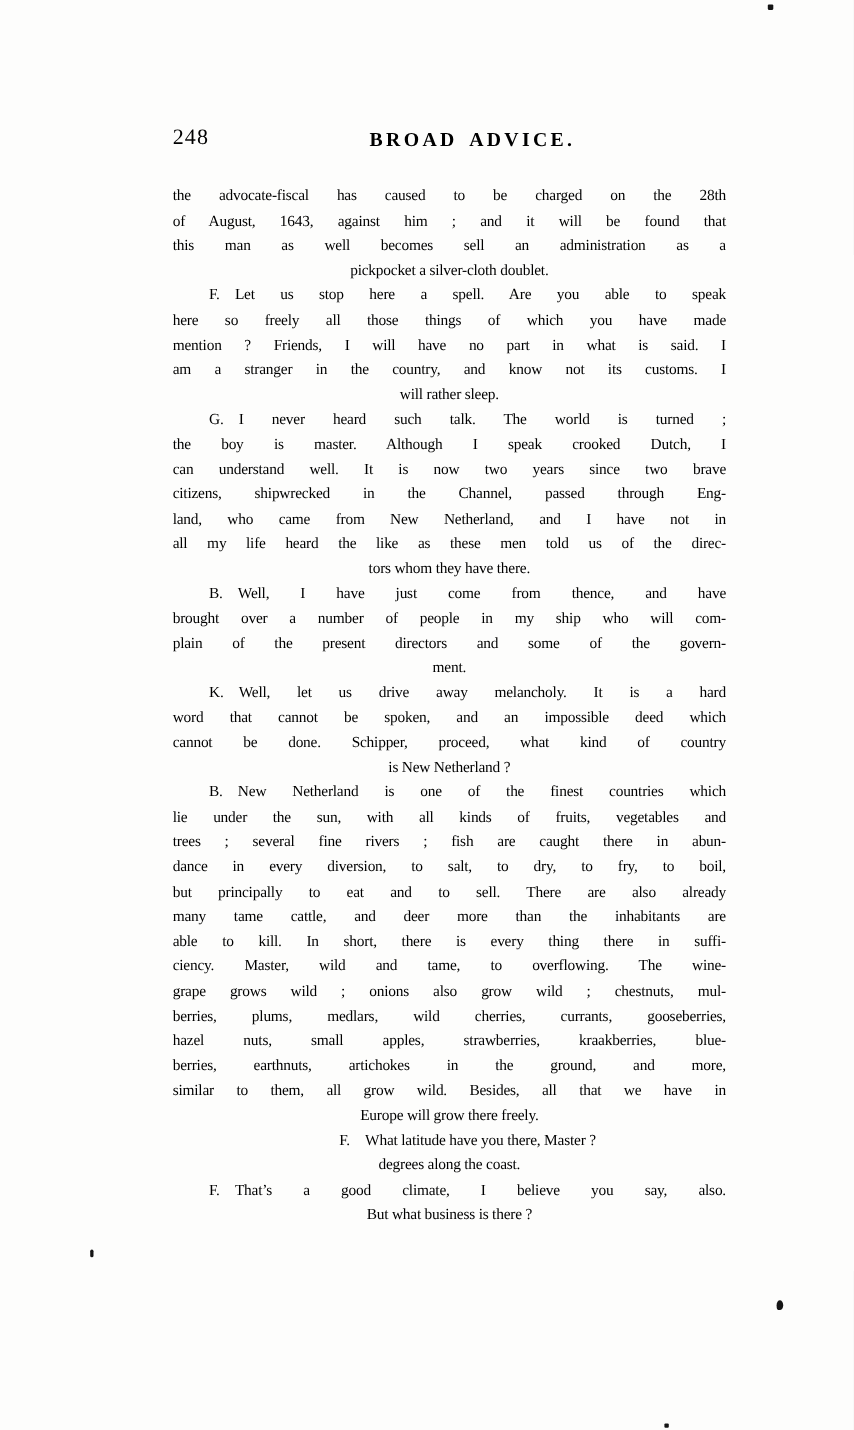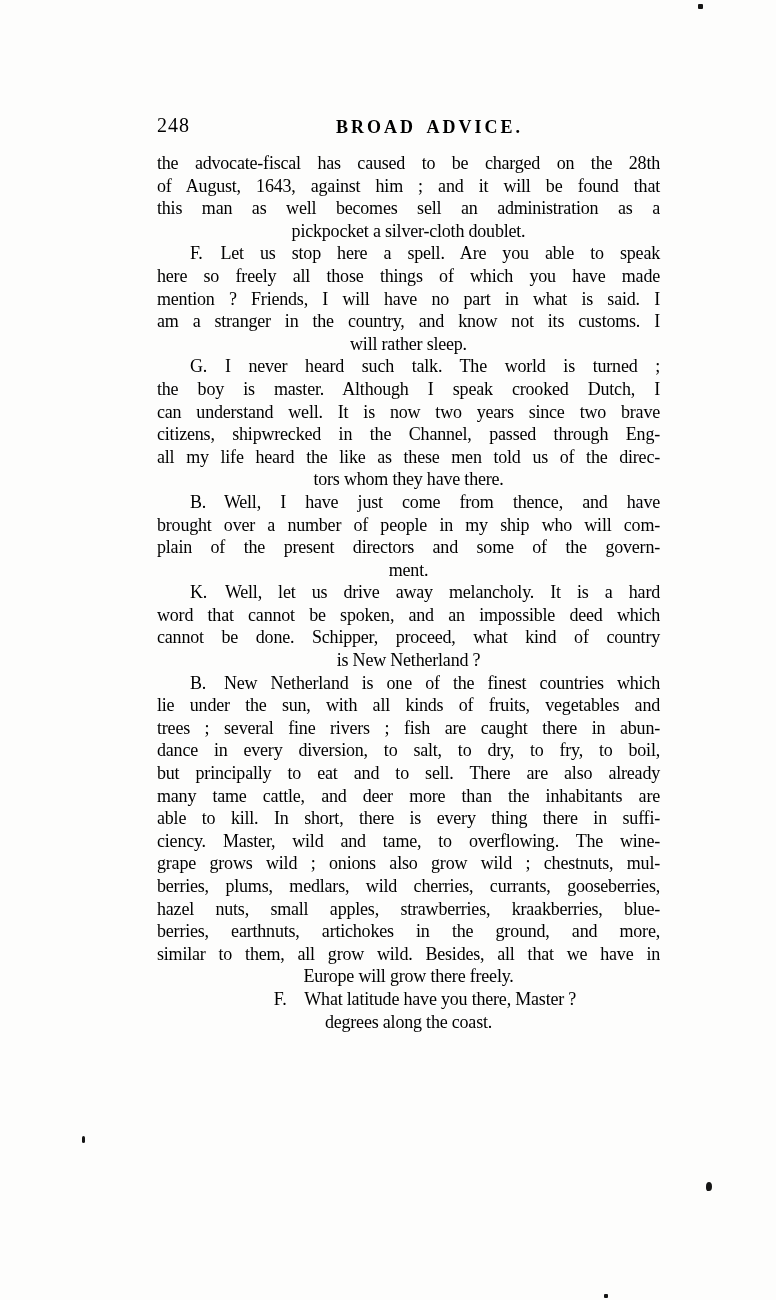--- a/index.html
+++ b/index.html
@@ -33,24 +33,24 @@
     text-align: center;
     text-indent: 42px;
     padding-top: 3px;
     font-size: 18px;
     font-weight: bold;
     letter-spacing: 3px;
     word-spacing: 4px;
   }
   .pagebody {
     position: absolute;
-    top: 152px;
+    top: 168px;
     left: 157px;
     width: 503px;
-    font-size: 18px;
+    font-size: 14px;
     line-height: 22.6px;
     letter-spacing: -0.2px;
   }
   .para { margin: 0; }
   .line { min-height: 22.6px; }
   .line.j {
     text-align: justify;
     text-align-last: justify;
     text-justify: inter-word;
   }
@@ -87,20 +87,21 @@
         <div class="line j">here so freely all those things of which you have made</div>
         <div class="line j">mention ?  Friends, I will have no part in what is said.  I</div>
         <div class="line j">am a stranger in the country, and know not its customs.  I</div>
         <div class="line last">will rather sleep.</div>
       </div>
       <div class="para">
         <div class="line j indent">G. I never heard such talk.  The world is turned ;</div>
         <div class="line j">the boy is master.  Although I speak crooked Dutch, I</div>
         <div class="line j">can understand well.  It is now two years since two brave</div>
         <div class="line j">citizens, shipwrecked in the Channel, passed through Eng-</div>
+        <div class="line j">land, who came from New Netherland, and I have not in</div>
         <div class="line j">all my life heard the like as these men told us of the direc-</div>
         <div class="line last">tors whom they have  there.</div>
       </div>
       <div class="para">
         <div class="line j indent">B. Well, I have just come from thence, and have</div>
         <div class="line j">brought over a number of people in my ship who will com-</div>
         <div class="line j">plain of the present directors and some of the govern-</div>
         <div class="line last">ment.</div>
       </div>
       <div class="para">
@@ -124,20 +125,24 @@
         <div class="line j">berries, earthnuts, artichokes in the ground, and more,</div>
         <div class="line j">similar to them, all grow wild.  Besides, all that we have in</div>
         <div class="line last">Europe will grow there freely.</div>
       </div>
       <div class="para">
         <div class="line last indent">F. What latitude have you there, Master ?</div>
       </div>
       <div class="para">
         <div class="line last">degrees along the coast.</div>
       </div>
+      <div class="para">
+        <div class="line j indent">F. That’s a good climate, I believe you say, also.</div>
+        <div class="line last">But what business is there ?</div>
+      </div>
     </main>
 
   <div class="speck s1"></div>
   <div class="speck s2"></div>
   <div class="speck s3"></div>
   <div class="speck s4"></div>
 
 </div>
 
 </body></html>

